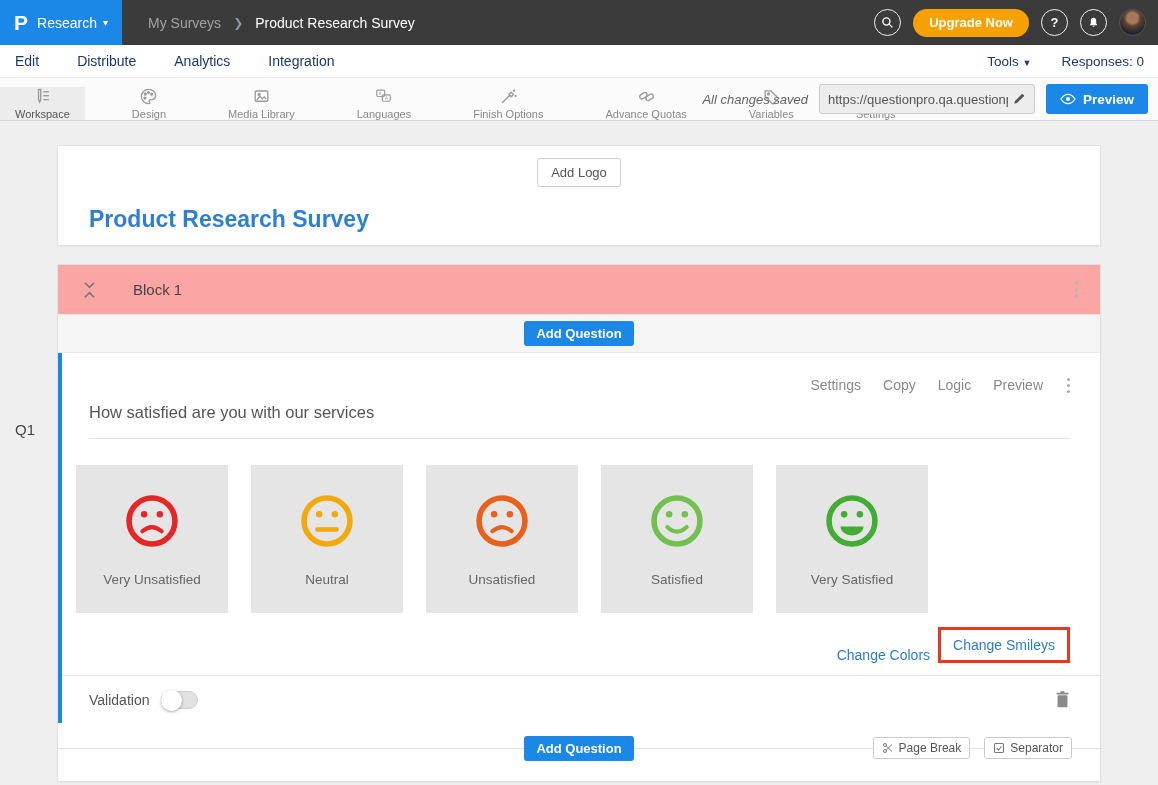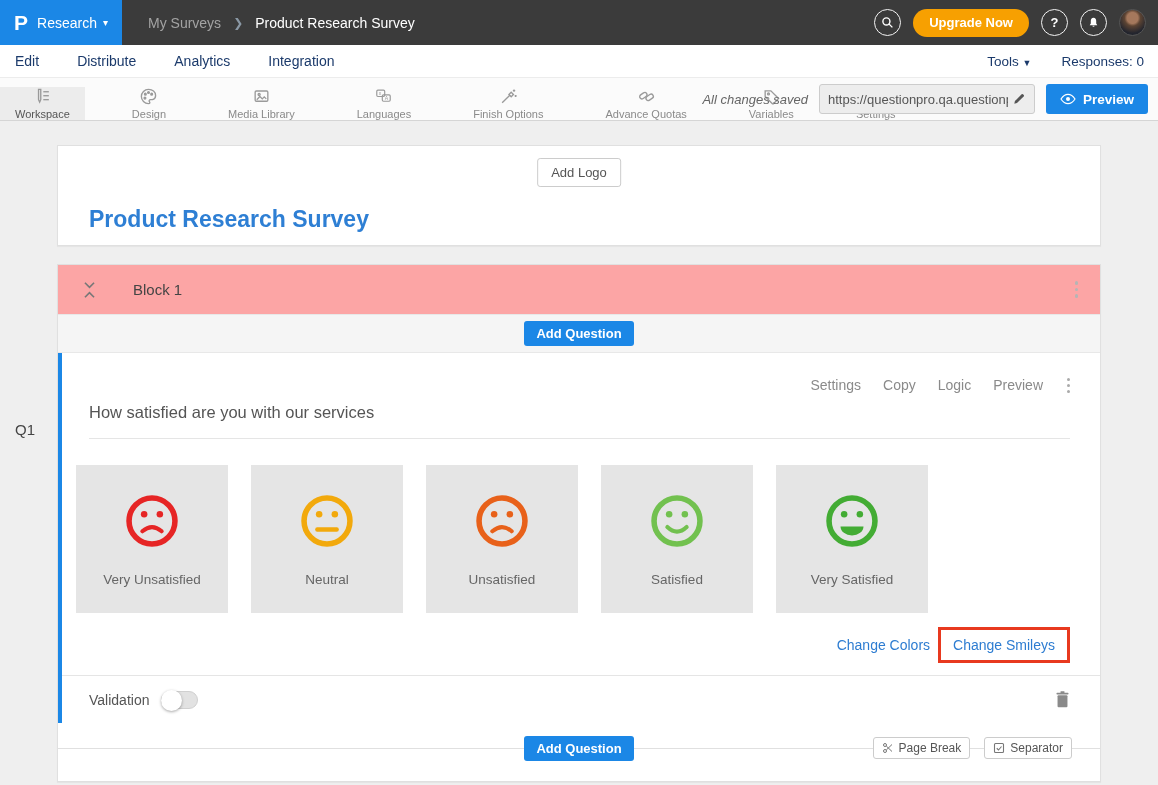--- a/index.html
+++ b/index.html
@@ -64,21 +64,21 @@
   .q-action { cursor:pointer; }
   .q-actions .kebab2 { display:flex; flex-direction:column; gap:3px; cursor:pointer; margin-left:2px; }
   .q-actions .kebab2 i { width:3px; height:3px; border-radius:50%; background:#aaa; }
   .q-text { margin:10px 30px 0 27px; font-size:16.5px; color:#555; padding-bottom:16px; border-bottom:1px solid #e5e5e5; cursor:text; }
 
   .options-row { display:flex; gap:23px; margin:26px 0 0 14px; }
   .option-card { width:152px; height:148px; background:#e5e5e5; display:flex; flex-direction:column; align-items:center; cursor:pointer; }
   .smiley { margin-top:27px; color:var(--c); }
   .option-label { margin-top:18px; font-size:13.5px; color:#666; }
 
-  .change-links { display:flex; justify-content:flex-end; align-items:center; padding:14px 30px 12px 0; font-size:14px; color:#2D7CD1; }
+  .change-links { display:flex; justify-content:flex-end; align-items:flex-end; padding:14px 30px 12px 0; font-size:14px; color:#2D7CD1; }
   .change-link { cursor:pointer; }
   .highlight-box { border:3px solid #E8391F; padding:7px 12px; margin-left:8px; }
 
   .validation-row { border-top:1px solid #e5e5e5; height:48px; display:flex; align-items:center; padding:0 28px 0 27px; position:relative; }
   .validation-label { font-size:14px; color:#555; }
   .toggle { width:37px; height:18px; border-radius:9px; background:#e2e2e2; border:1px solid #d0d0d0; margin-left:12px; position:relative; cursor:pointer; }
   .toggle .knob { position:absolute; left:-1px; top:-2px; width:21px; height:21px; border-radius:50%; background:#fff; box-shadow:0 1px 3px rgba(0,0,0,.35); }
   .trash { position:absolute; right:30px; cursor:pointer; display:flex; }
 
   .footer-strip { height:50px; position:relative; display:flex; align-items:center; justify-content:center; margin-bottom:8px; }

